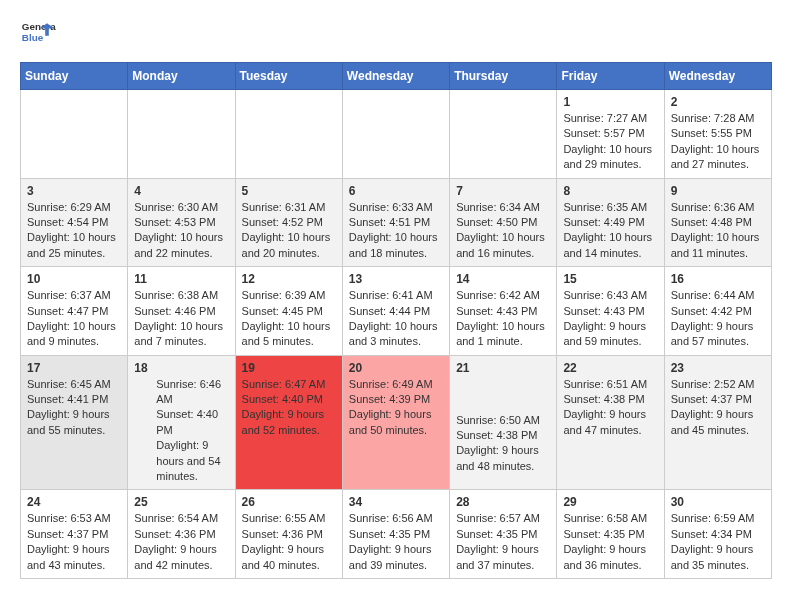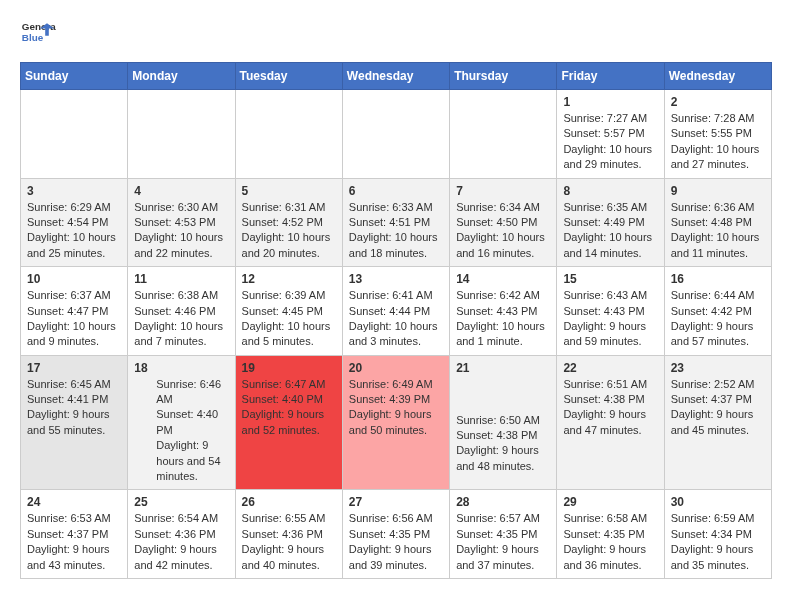--- a/index.html
+++ b/index.html
@@ -274,21 +274,21 @@
 Sunset: 4:36 PM
 Daylight: 9 hours and 42 minutes.</div>
         </td>
         <td>
           <span class="day-num">26</span>
           <div class="day-info" style="white-space: pre-line;">Sunrise: 6:55 AM
 Sunset: 4:36 PM
 Daylight: 9 hours and 40 minutes.</div>
         </td>
         <td>
-          <span class="day-num">27</span>
+          <span class="day-num">34</span>
           <div class="day-info" style="white-space: pre-line;">Sunrise: 6:56 AM
 Sunset: 4:35 PM
 Daylight: 9 hours and 39 minutes.</div>
         </td>
         <td>
           <span class="day-num">28</span>
           <div class="day-info" style="white-space: pre-line;">Sunrise: 6:57 AM
 Sunset: 4:35 PM
 Daylight: 9 hours and 37 minutes.</div>
         </td>

